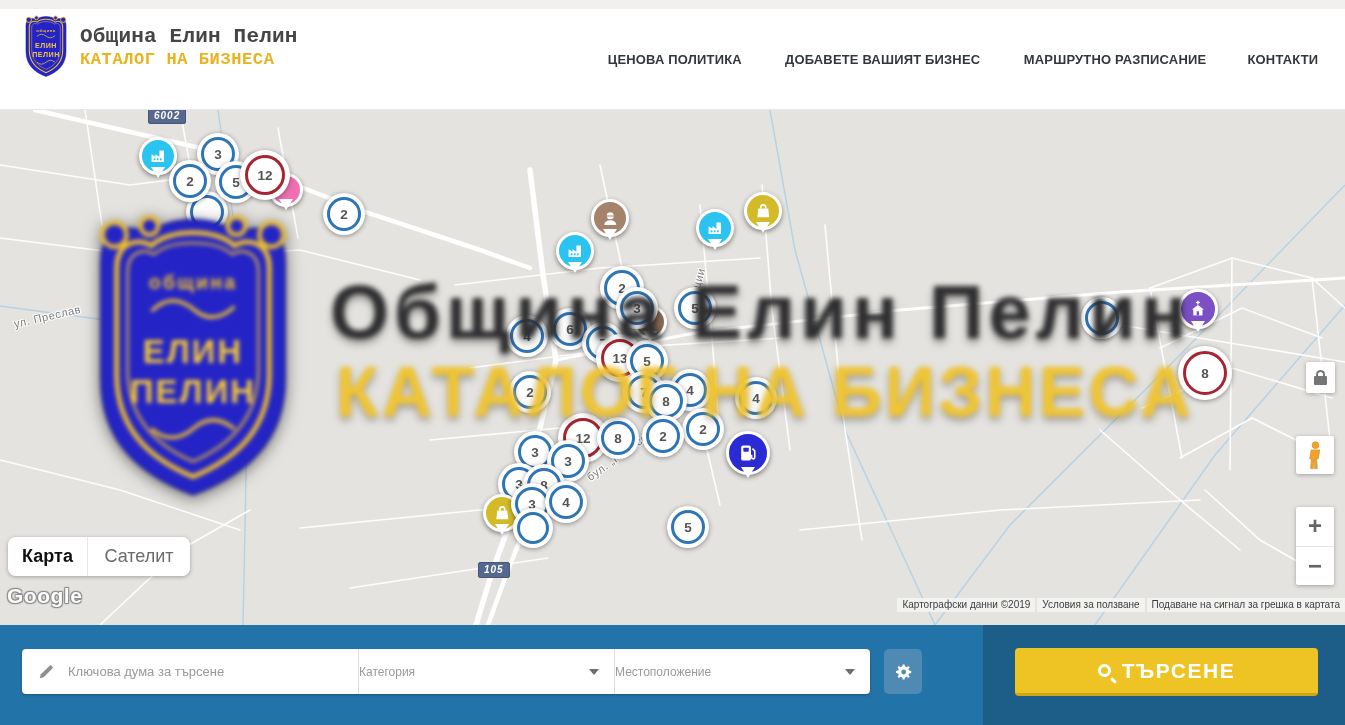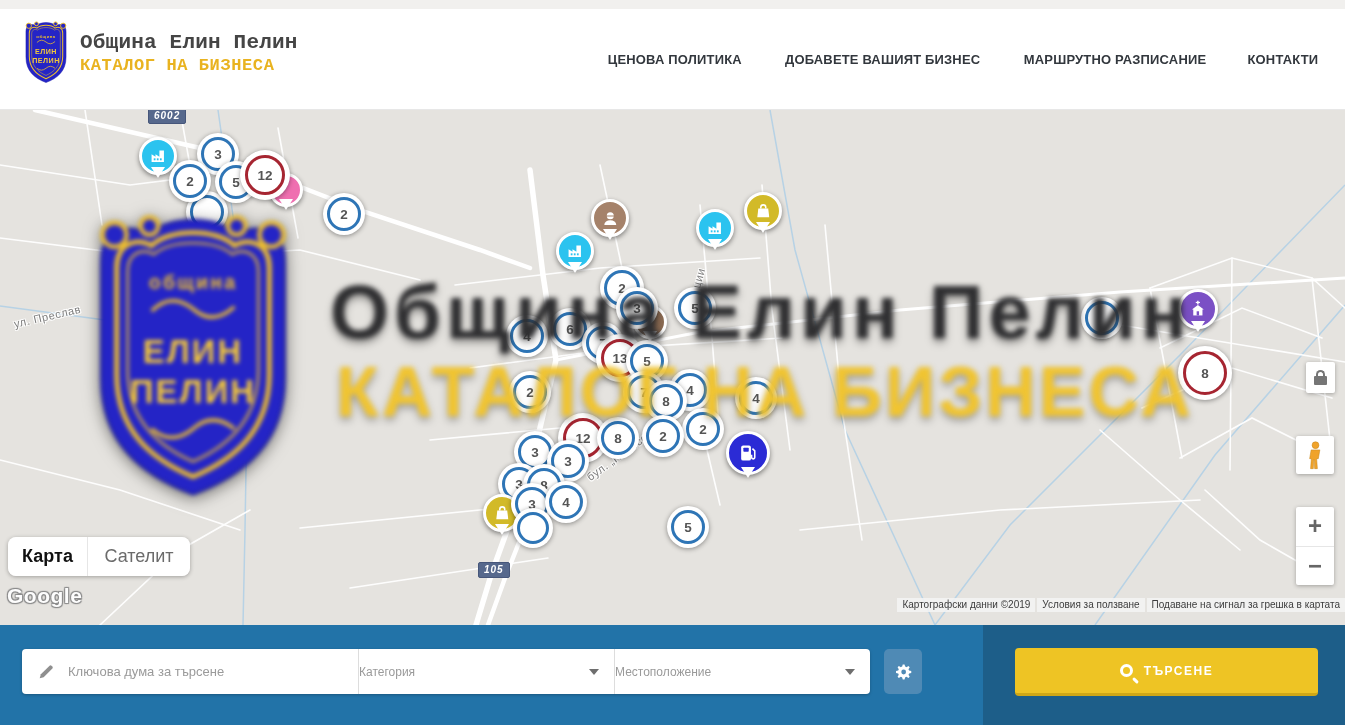--- a/index.html
+++ b/index.html
@@ -4,21 +4,21 @@
 <style>
   * { margin:0; padding:0; box-sizing:border-box; }
   html,body { width:1345px; height:725px; overflow:hidden; background:#f1f0ee; }
   body { font-family:"Liberation Sans", sans-serif; position:relative; }
   .page { position:absolute; inset:0; }
 
   
   .topstrip { position:absolute; left:0; top:0; width:100%; height:9px; background:#f1f0ee; z-index:30; }
   .header { position:absolute; left:0; top:9px; width:100%; height:101px; background:#ffffff;
             border-bottom:1px solid #e7e7e7; z-index:30; }
-  .brand { position:absolute; left:22px; top:12px; display:flex; align-items:center; cursor:pointer; }
+  .brand { position:absolute; left:22px; top:6px; display:flex; align-items:center; cursor:pointer; }
   .brand .shield { width:48px; height:63px; }
   .brand-text { margin-left:10px;font-family:Liberation Mono, monospace; }
   .brand-title { font-size:21px; font-weight:bold; color:#454545; letter-spacing:0.2px; }
   .brand-sub { font-size:17px; font-weight:bold; color:#e9b320; letter-spacing:0.6px; margin-top:2px; }
   .nav { position:absolute; right:25px; top:0; height:100%; display:flex; align-items:center; gap:36px; }
   .nav-item { font-size:13.5px; font-weight:bold; color:#32373d; letter-spacing:0.2px; cursor:pointer;
               text-decoration:none; white-space:nowrap; transform:scaleX(0.96); }
 
   
   .sh-body { fill:#2424c6; stroke:#1a1aa8; stroke-width:1; }
@@ -95,21 +95,21 @@
   .kw-input::placeholder { color:#9a9a9a; opacity:1; }
   .dd { width:256px; border-left:1px solid #ddd; position:relative; display:flex; align-items:center;
         font-size:12px; color:#9a9a9a; cursor:pointer; }
   .dd .chev { position:absolute; right:15px; width:0; height:0; border-left:5px solid transparent;
               border-right:5px solid transparent; border-top:6px solid #6e6e6e; }
   .gear-btn { position:absolute; left:884px; top:24px; width:38px; height:45px; background:#4f8ab5;
               border-radius:5px; display:flex; align-items:center; justify-content:center; cursor:pointer; border:none; }
   .search-btn { position:absolute; left:1015px; top:23px; width:303px; height:48px; background:#eec424;
                 border:none; border-bottom:3px solid #cfa716; border-radius:4px; cursor:pointer;
                 display:flex; align-items:center; justify-content:center; gap:11px;
-                color:#fff; font-size:12px; font-weight:bold; letter-spacing:1.5px; font-family:"Liberation Sans",sans-serif; }
+                color:#fff; font-size:21px; font-weight:bold; letter-spacing:1.5px; font-family:"Liberation Sans",sans-serif; }
   .mag { position:relative; width:13px; height:13px; border:3px solid #fff; border-radius:50%; display:inline-block; }
   .mag::after { content:''; position:absolute; width:3px; height:7px; background:#fff; left:11px; top:10px;
                 transform:rotate(-45deg); border-radius:2px; }
 </style>
 </head>
 <body>
 
 <div class="page">
 
   <div class="topstrip"></div>

